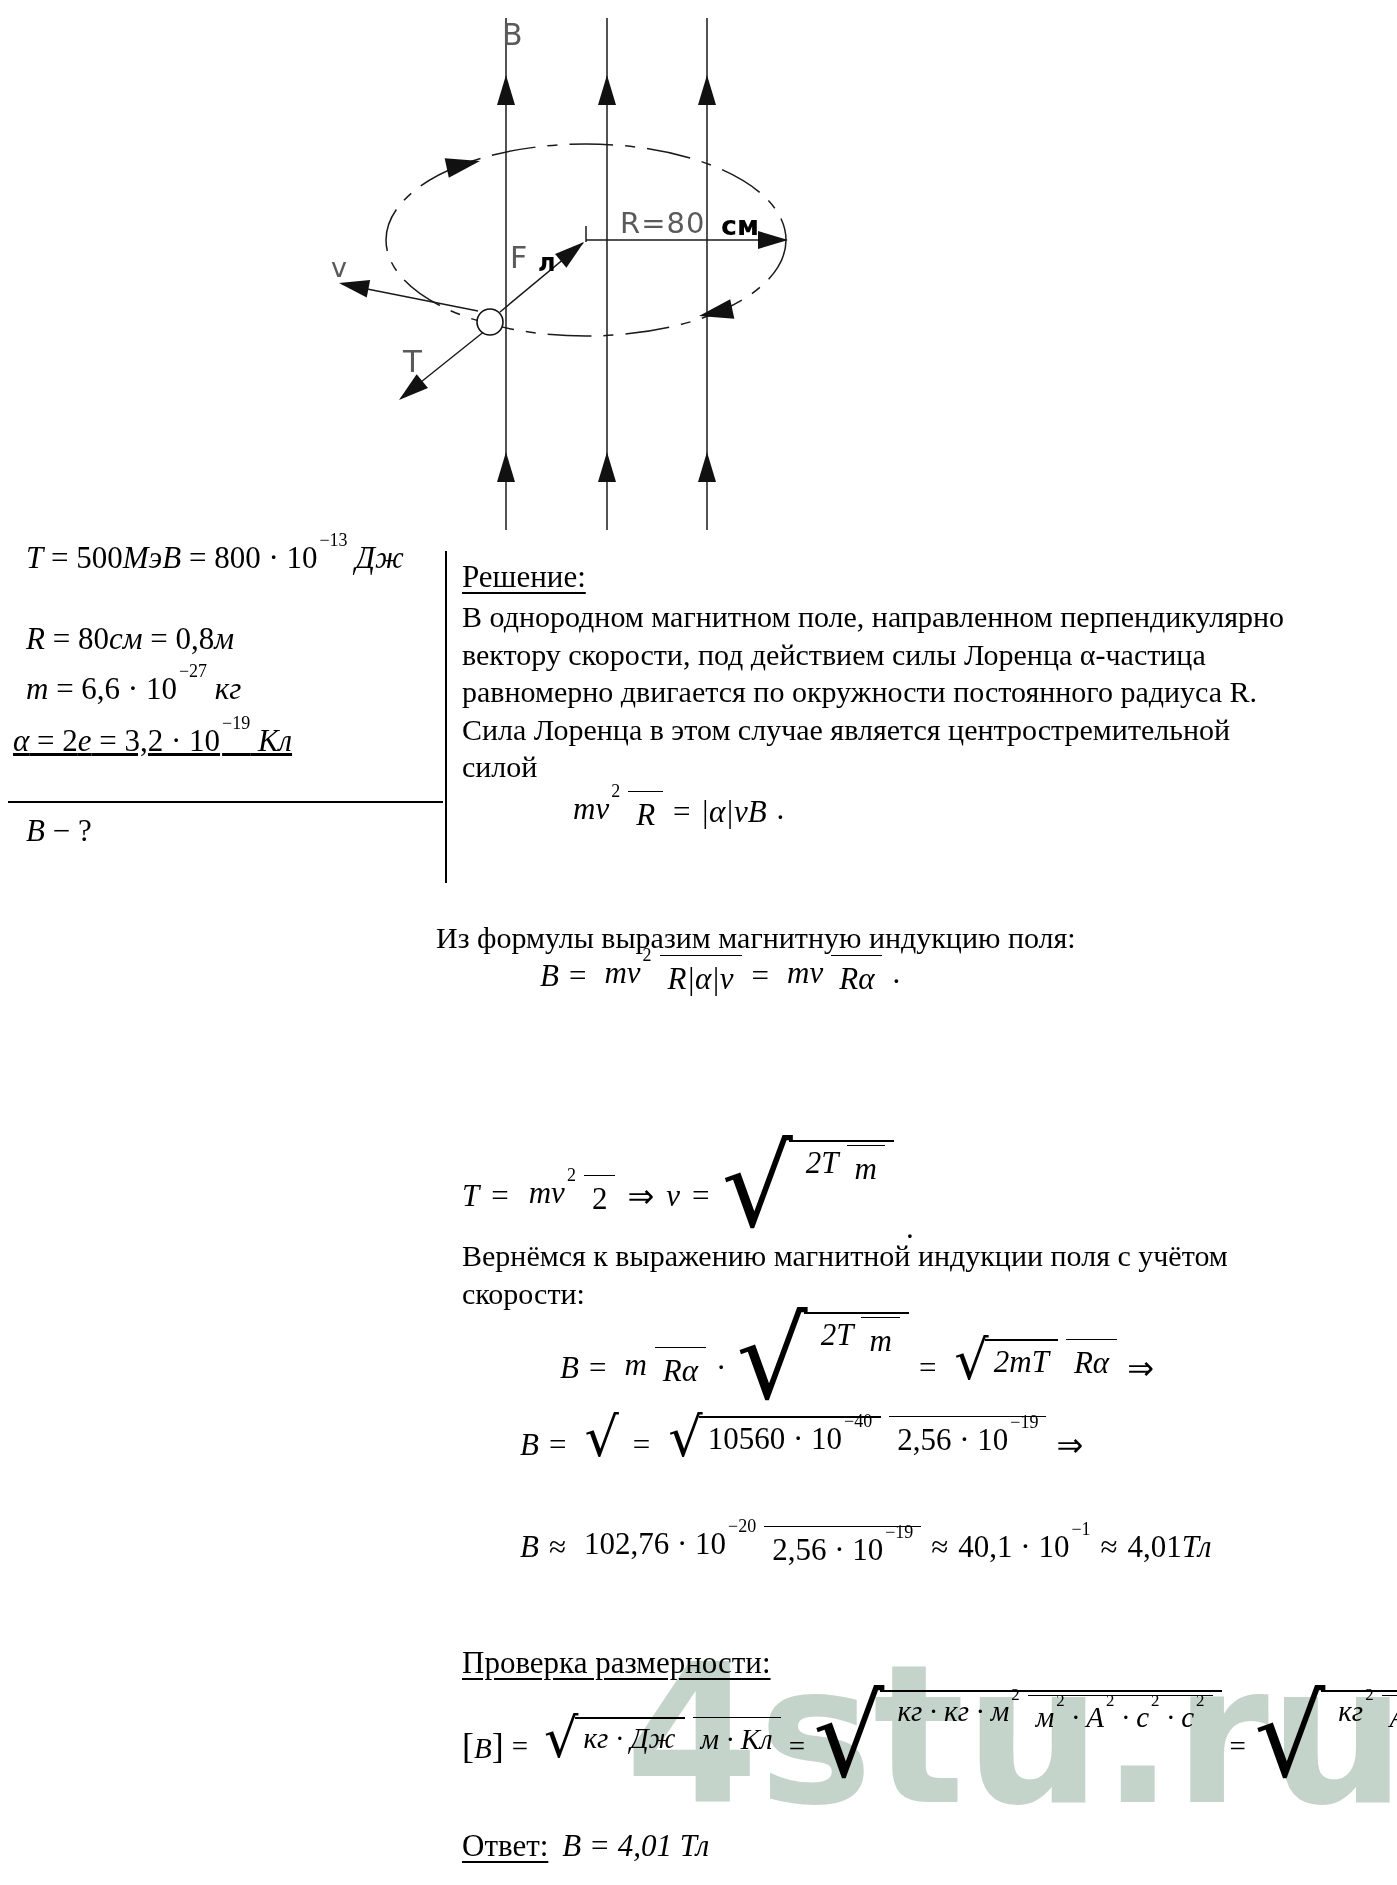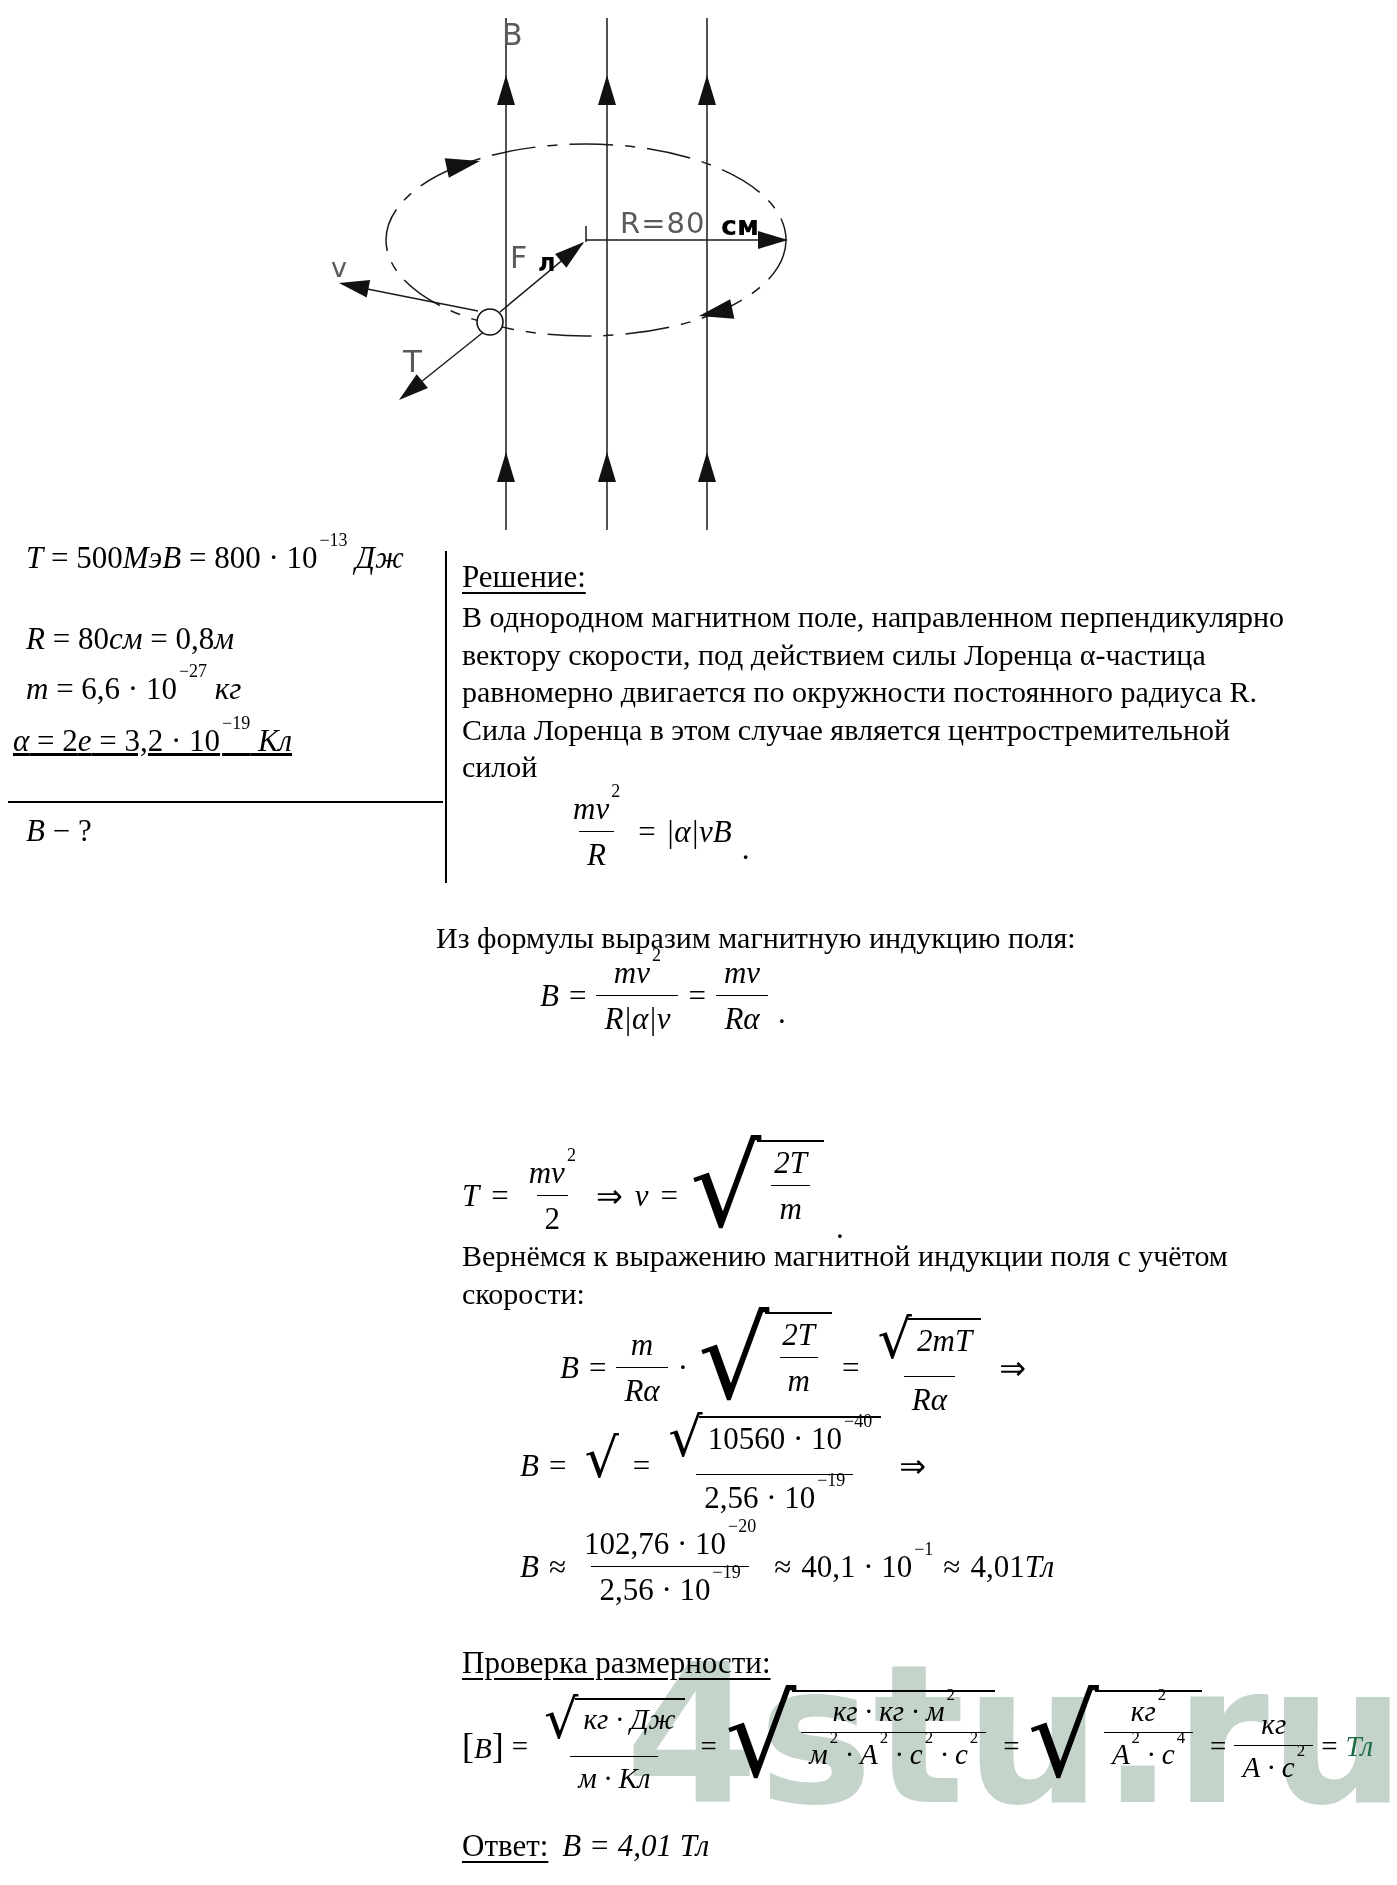--- a/index.html
+++ b/index.html
@@ -5,21 +5,21 @@
   html,body{margin:0;padding:0;background:#fff;}
   #page{position:relative;width:1397px;height:1885px;background:#fff;overflow:hidden;
         font-family:"Liberation Serif",serif;color:#000;}
   .abs{position:absolute;z-index:2;}
   .it{font-style:italic;}
   .given{font-size:31px;white-space:nowrap;}
   .para{font-size:30px;line-height:37.6px;}
   .hd{font-size:31px;text-decoration:underline;text-underline-offset:5px;text-decoration-thickness:1.5px;}
   sup{font-size:0.58em;line-height:0;position:relative;top:-0.62em;margin-left:2px;font-style:normal;}
   .fx{position:absolute;display:flex;align-items:center;gap:10px;font-size:31px;white-space:nowrap;z-index:2;}
-  .fr{display:inline-flex;flex-direction:column;align-items:center;text-align:center;}
+  .fr{display:inline-flex;flex-direction:row;align-items:flex-start;text-align:center;}
   .nu{display:block;padding:0 8px 4px;}
   .de{display:block;border-top:1.8px solid #000;padding:5px 8px 0;}
   .nuflex{display:flex;align-items:center;justify-content:center;}
   .sq{display:inline-flex;align-items:flex-start;}
   .rs{font-family:"DejaVu Serif",serif;font-style:normal;line-height:1;margin-right:-4px;}
   .s1>.rs{font-size:54px;transform:translateY(-5px);}
   .s2>.rs{font-size:112px;transform:translateY(-9px);}
   .rb{border-top:2px solid #000;padding:3px 9px 0;display:flex;align-items:center;}
   .imp{font-family:"DejaVu Sans",sans-serif;font-size:32px;}
   .low{align-self:flex-end;padding-bottom:6px;}

